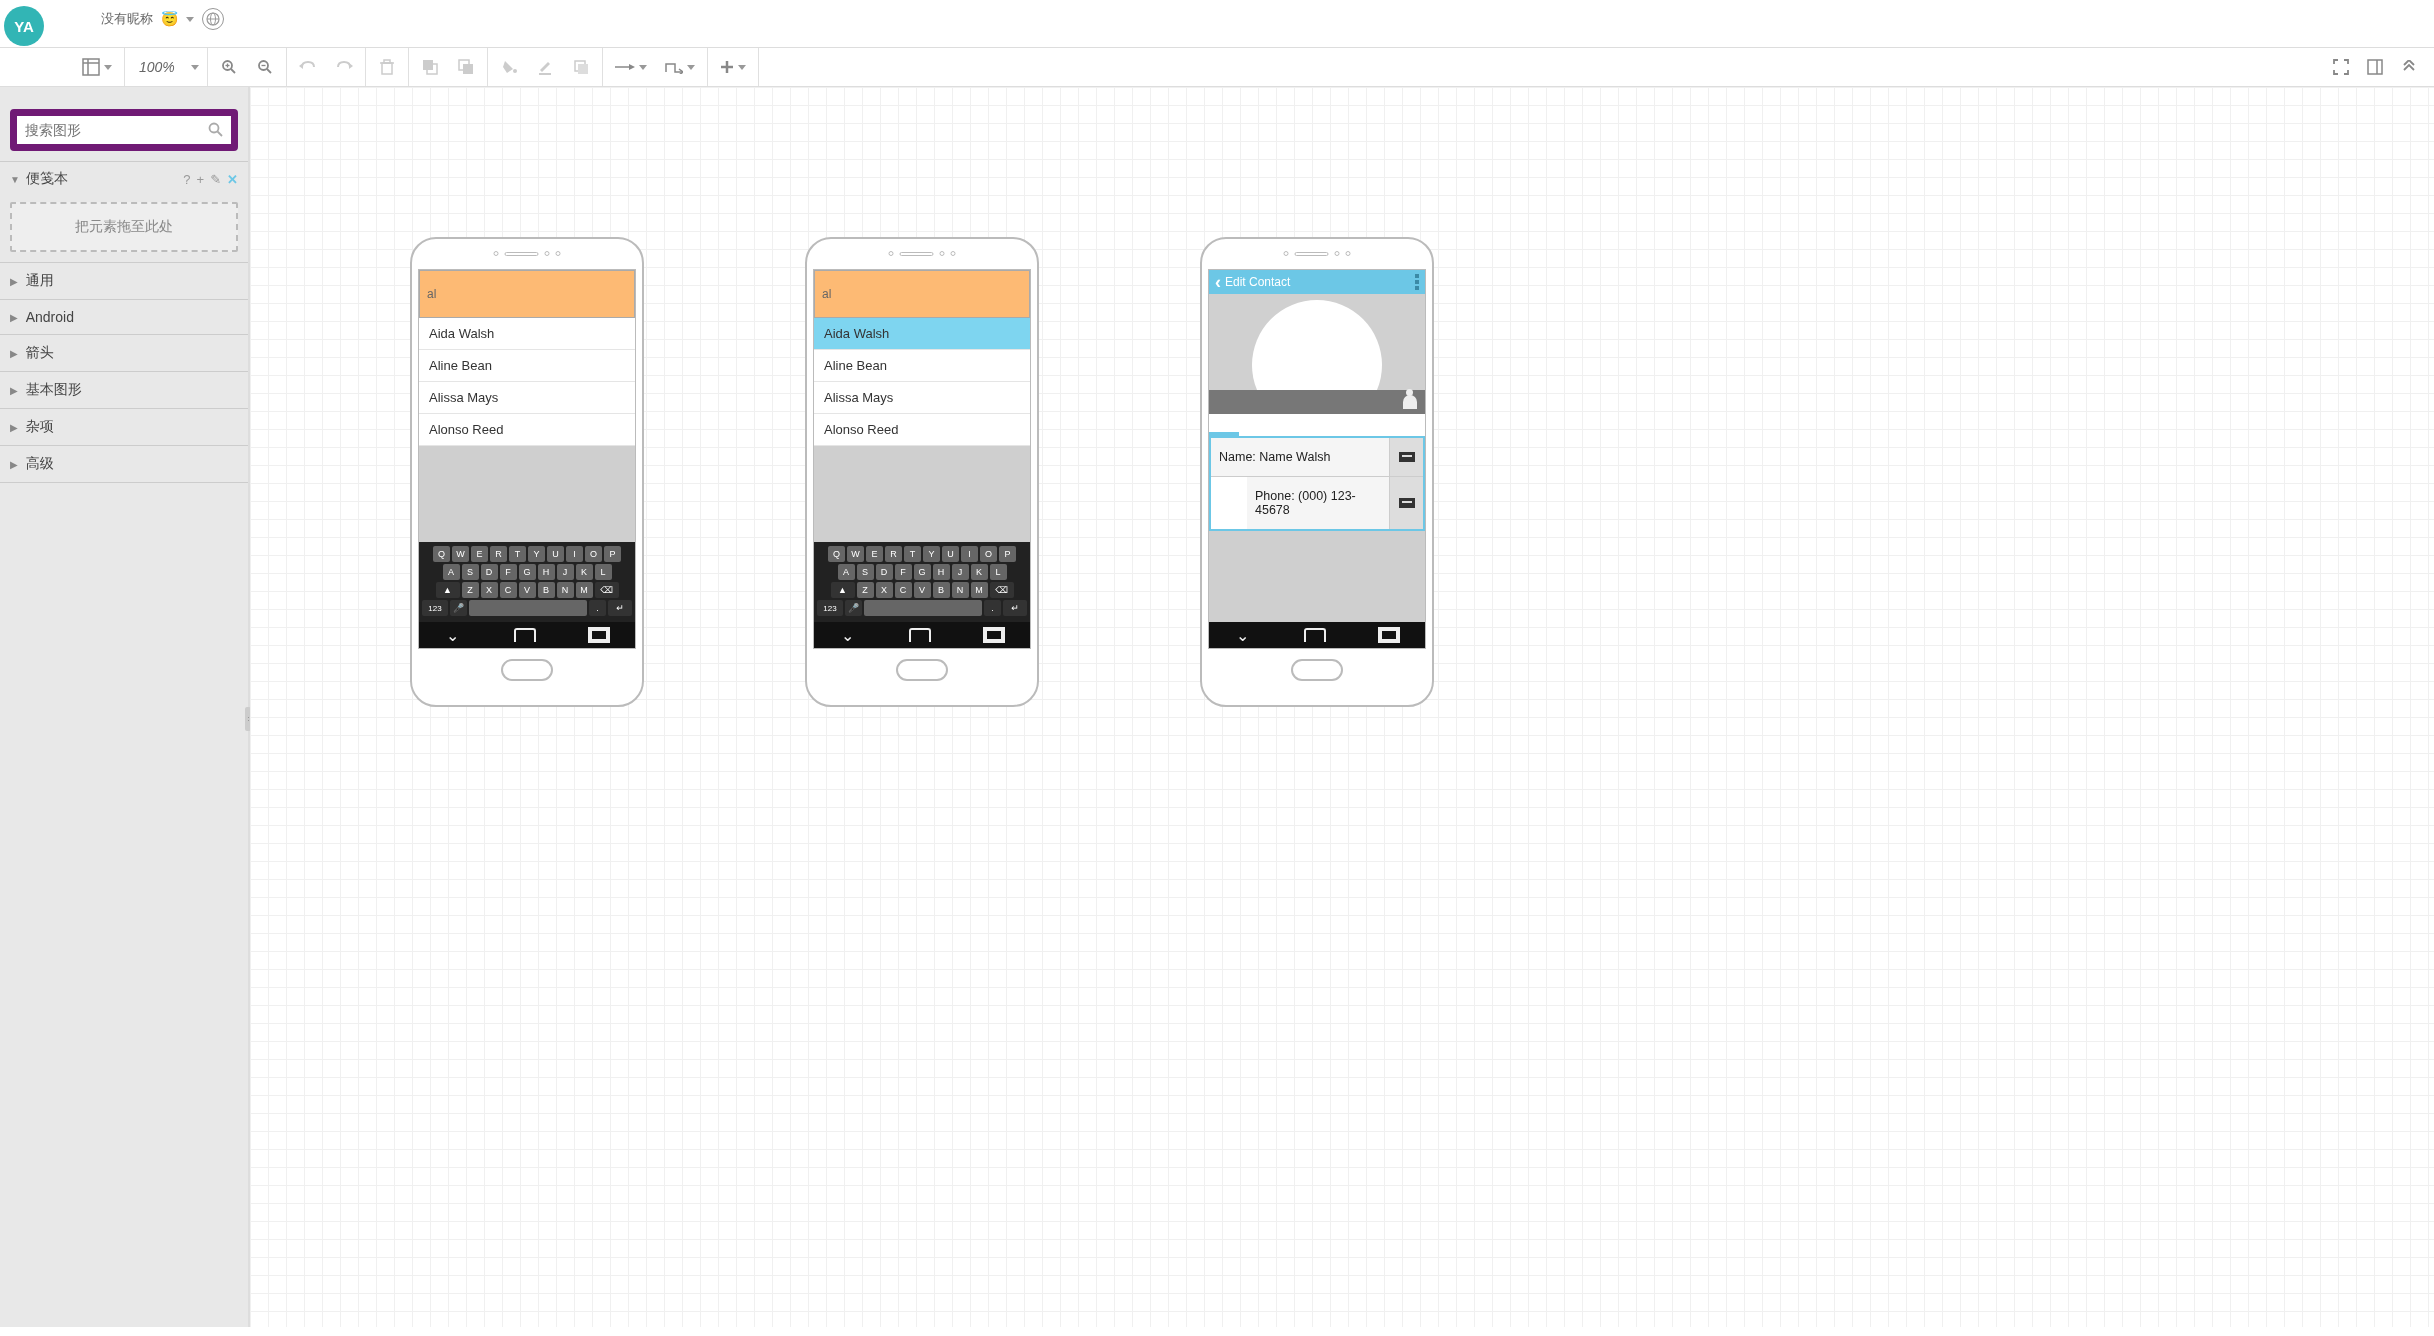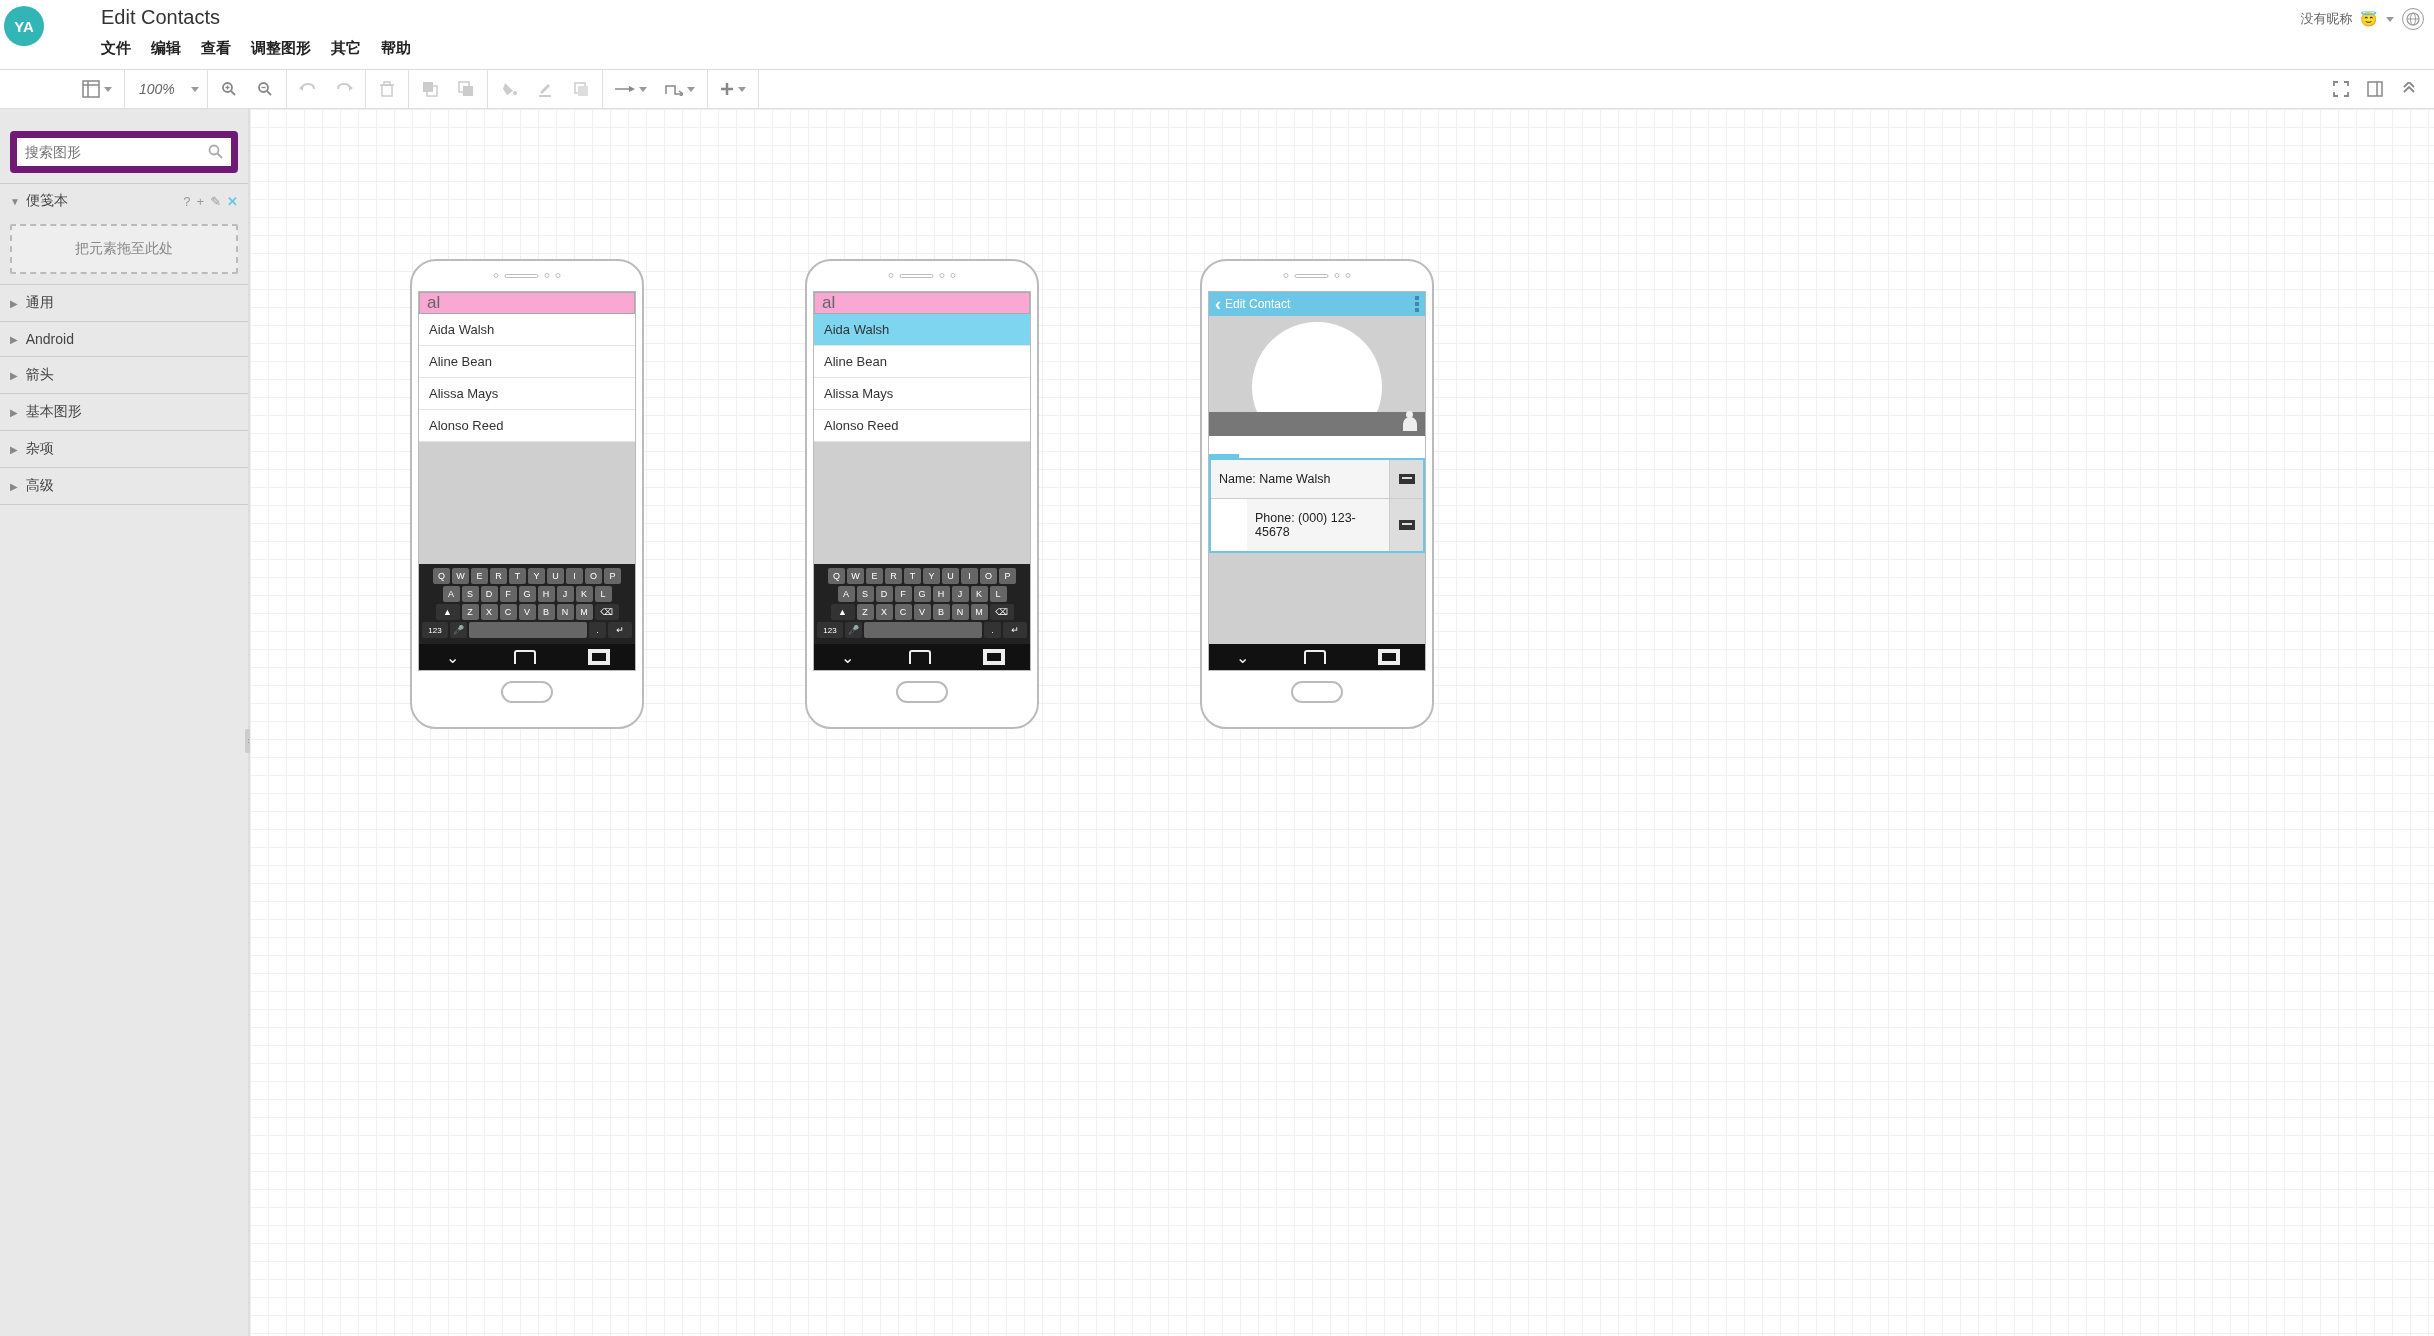--- a/index.html
+++ b/index.html
@@ -50,21 +50,21 @@
 .canvas-inner { position: relative; width: 1600px; height: 820px; }
 
 
 .phone { position: absolute; width: 234px; height: 470px; background: #fff; border: 2px solid #bbb; border-radius: 26px; padding: 30px 6px 8px 6px; }
 .phone-sensors { position: absolute; top: 12px; left: 50%; transform: translateX(-50%); display: flex; align-items: center; gap: 6px; }
 .speaker { width: 34px; height: 4px; border: 1.5px solid #bbb; border-radius: 3px; }
 .dot { width: 5px; height: 5px; border: 1.5px solid #bbb; border-radius: 50%; }
 .screen { width: 100%; height: 380px; border: 1.5px solid #bbb; background: #cfcfcf; display: flex; flex-direction: column; overflow: hidden; }
 .home-btn { width: 52px; height: 22px; border: 2px solid #bbb; border-radius: 12px; margin: 10px auto 0; }
 
-.search-field { background: #f9a8d4; border: 1px solid #aaa; padding: 0 7px; font-size: 17px; color: #666; }
+.search-field { background: #fdba74; border: 1px solid #aaa; padding: 16px 7px; font-size: 12px; color: #666; }
 .contact-list { background: #fff; }
 .contact-item { padding: 8px 10px; font-size: 13px; color: #333; border-bottom: 1px solid #e5e5e5; }
 .contact-item.selected { background: #7ed5f0; }
 .spacer { flex: 1; }
 
 
 .keyboard { background: #222; padding: 4px 3px; }
 .key-row { display: flex; gap: 2px; margin-bottom: 2px; justify-content: center; }
 .key { background: #666; color: #fff; font-size: 9px; width: 17px; height: 16px; display: flex; align-items: center; justify-content: center; border-radius: 2px; }
 .key.dark { background: #333; }
@@ -98,31 +98,20 @@
 .action-icon::after { content: ''; position: absolute; left: 3px; top: 3px; width: 10px; height: 2px; background: #ddd; }
 .edit-spacer { flex: 1; background: #cfcfcf; }
 
 svg { display: block; }
 </style>
 </head>
 <body>
 
 <div class="header">
   <div class="logo">YA</div>
-  <div class="title-area">
-    <div class="doc-title">Edit Contacts</div>
-    <div class="menu-bar">
-      <span class="menu-item">文件</span>
-      <span class="menu-item">编辑</span>
-      <span class="menu-item">查看</span>
-      <span class="menu-item">调整图形</span>
-      <span class="menu-item">其它</span>
-      <span class="menu-item">帮助</span>
-    </div>
-  </div>
   <div class="header-right">
     <span>没有昵称</span>
     <span class="emoji">😇</span>
     <span class="caret-down"></span>
     <span class="globe-btn">
       <svg width="14" height="14" viewBox="0 0 14 14">
           <circle cx="7" cy="7" r="6" fill="none" stroke="#999" stroke-width="1.2"></circle>
           <ellipse cx="7" cy="7" rx="2.5" ry="6" fill="none" stroke="#999" stroke-width="1"></ellipse>
           <line x1="1" y1="7" x2="13" y2="7" stroke="#999" stroke-width="1"></line>
         </svg>

